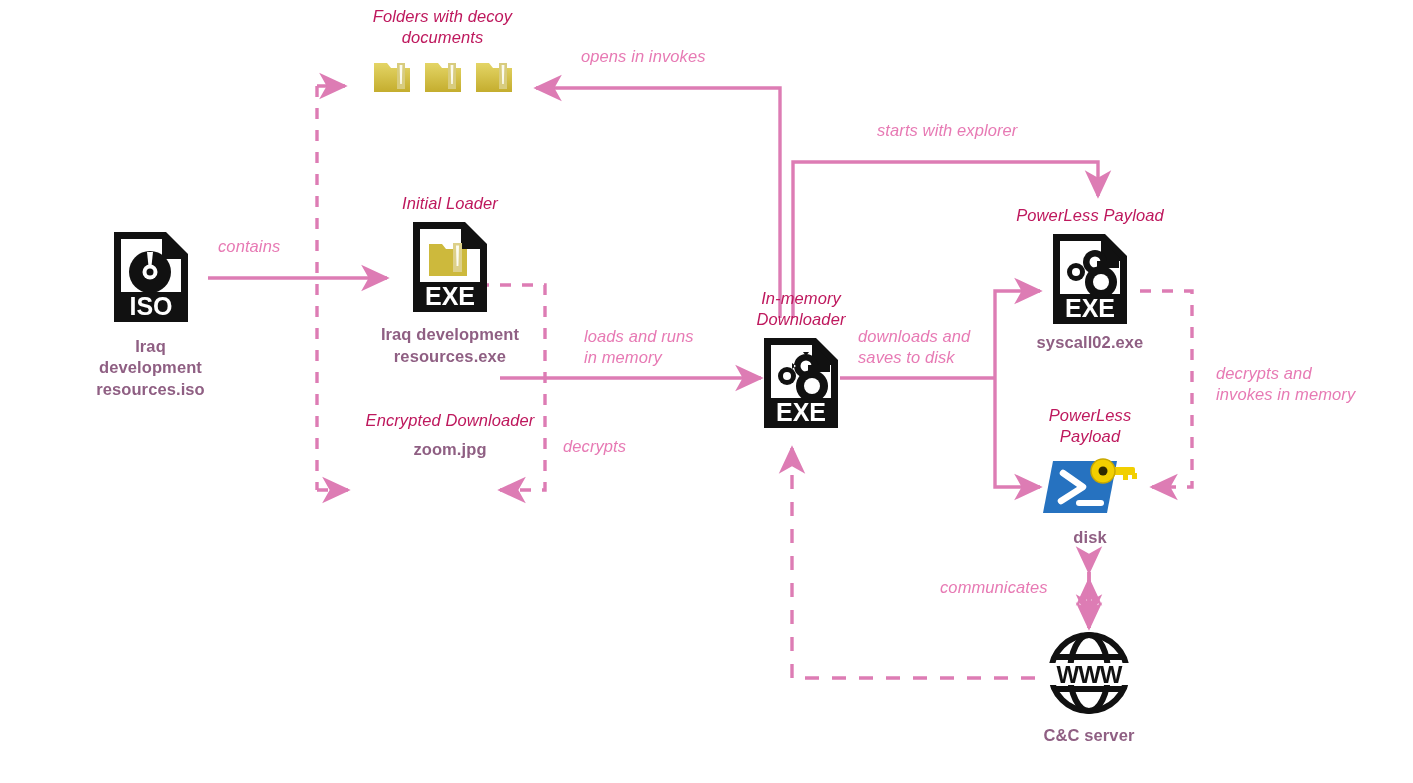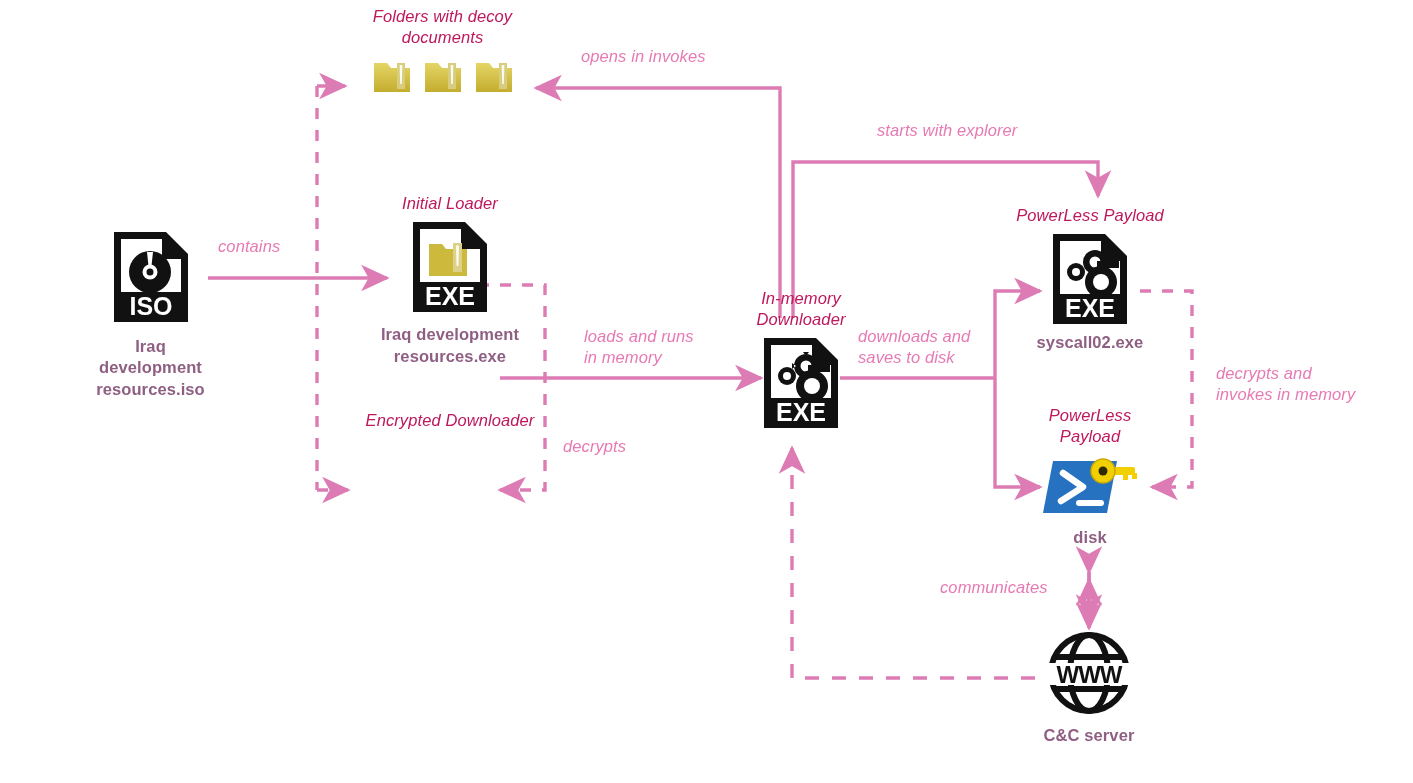--- a/index.html
+++ b/index.html
@@ -174,20 +174,21 @@
         <path d="M47,27.5 H50 L49.4,48 H47.6 Z" fill="#fcfcf2"></path>
         <text x="41" y="87" font-family="Liberation Sans, sans-serif" font-size="25" font-weight="bold" fill="#fff" text-anchor="middle">EXE</text>
       </svg>
     </div>
     <div class="cap-bold" style="margin-top:8px;">Iraq development
 resources.exe</div>
   </div>
 
   <div class="node" style="left:335px; top:410px; width:230px;">
     <div class="cap-italic">Encrypted Downloader</div>
+    <div class="cap-bold" style="margin-top:8px;">zoom.jpg</div>
   </div>
 
   <div class="node" style="left:726px; top:288px; width:150px;">
     <div class="cap-italic">In-memory
 Downloader</div>
     <div class="icon-wrap" style="margin-top:4px;">
       <svg width="82" height="98" viewBox="0 0 82 98">
         <path d="M4,4 H56 L78,26 V94 H4 Z" fill="#111"></path>
         <path d="M11,11 H52 V31 H71 V64 H11 Z" fill="#fff"></path>
         <path d="M54,11 L71,28 H54 Z" fill="#111"></path>

